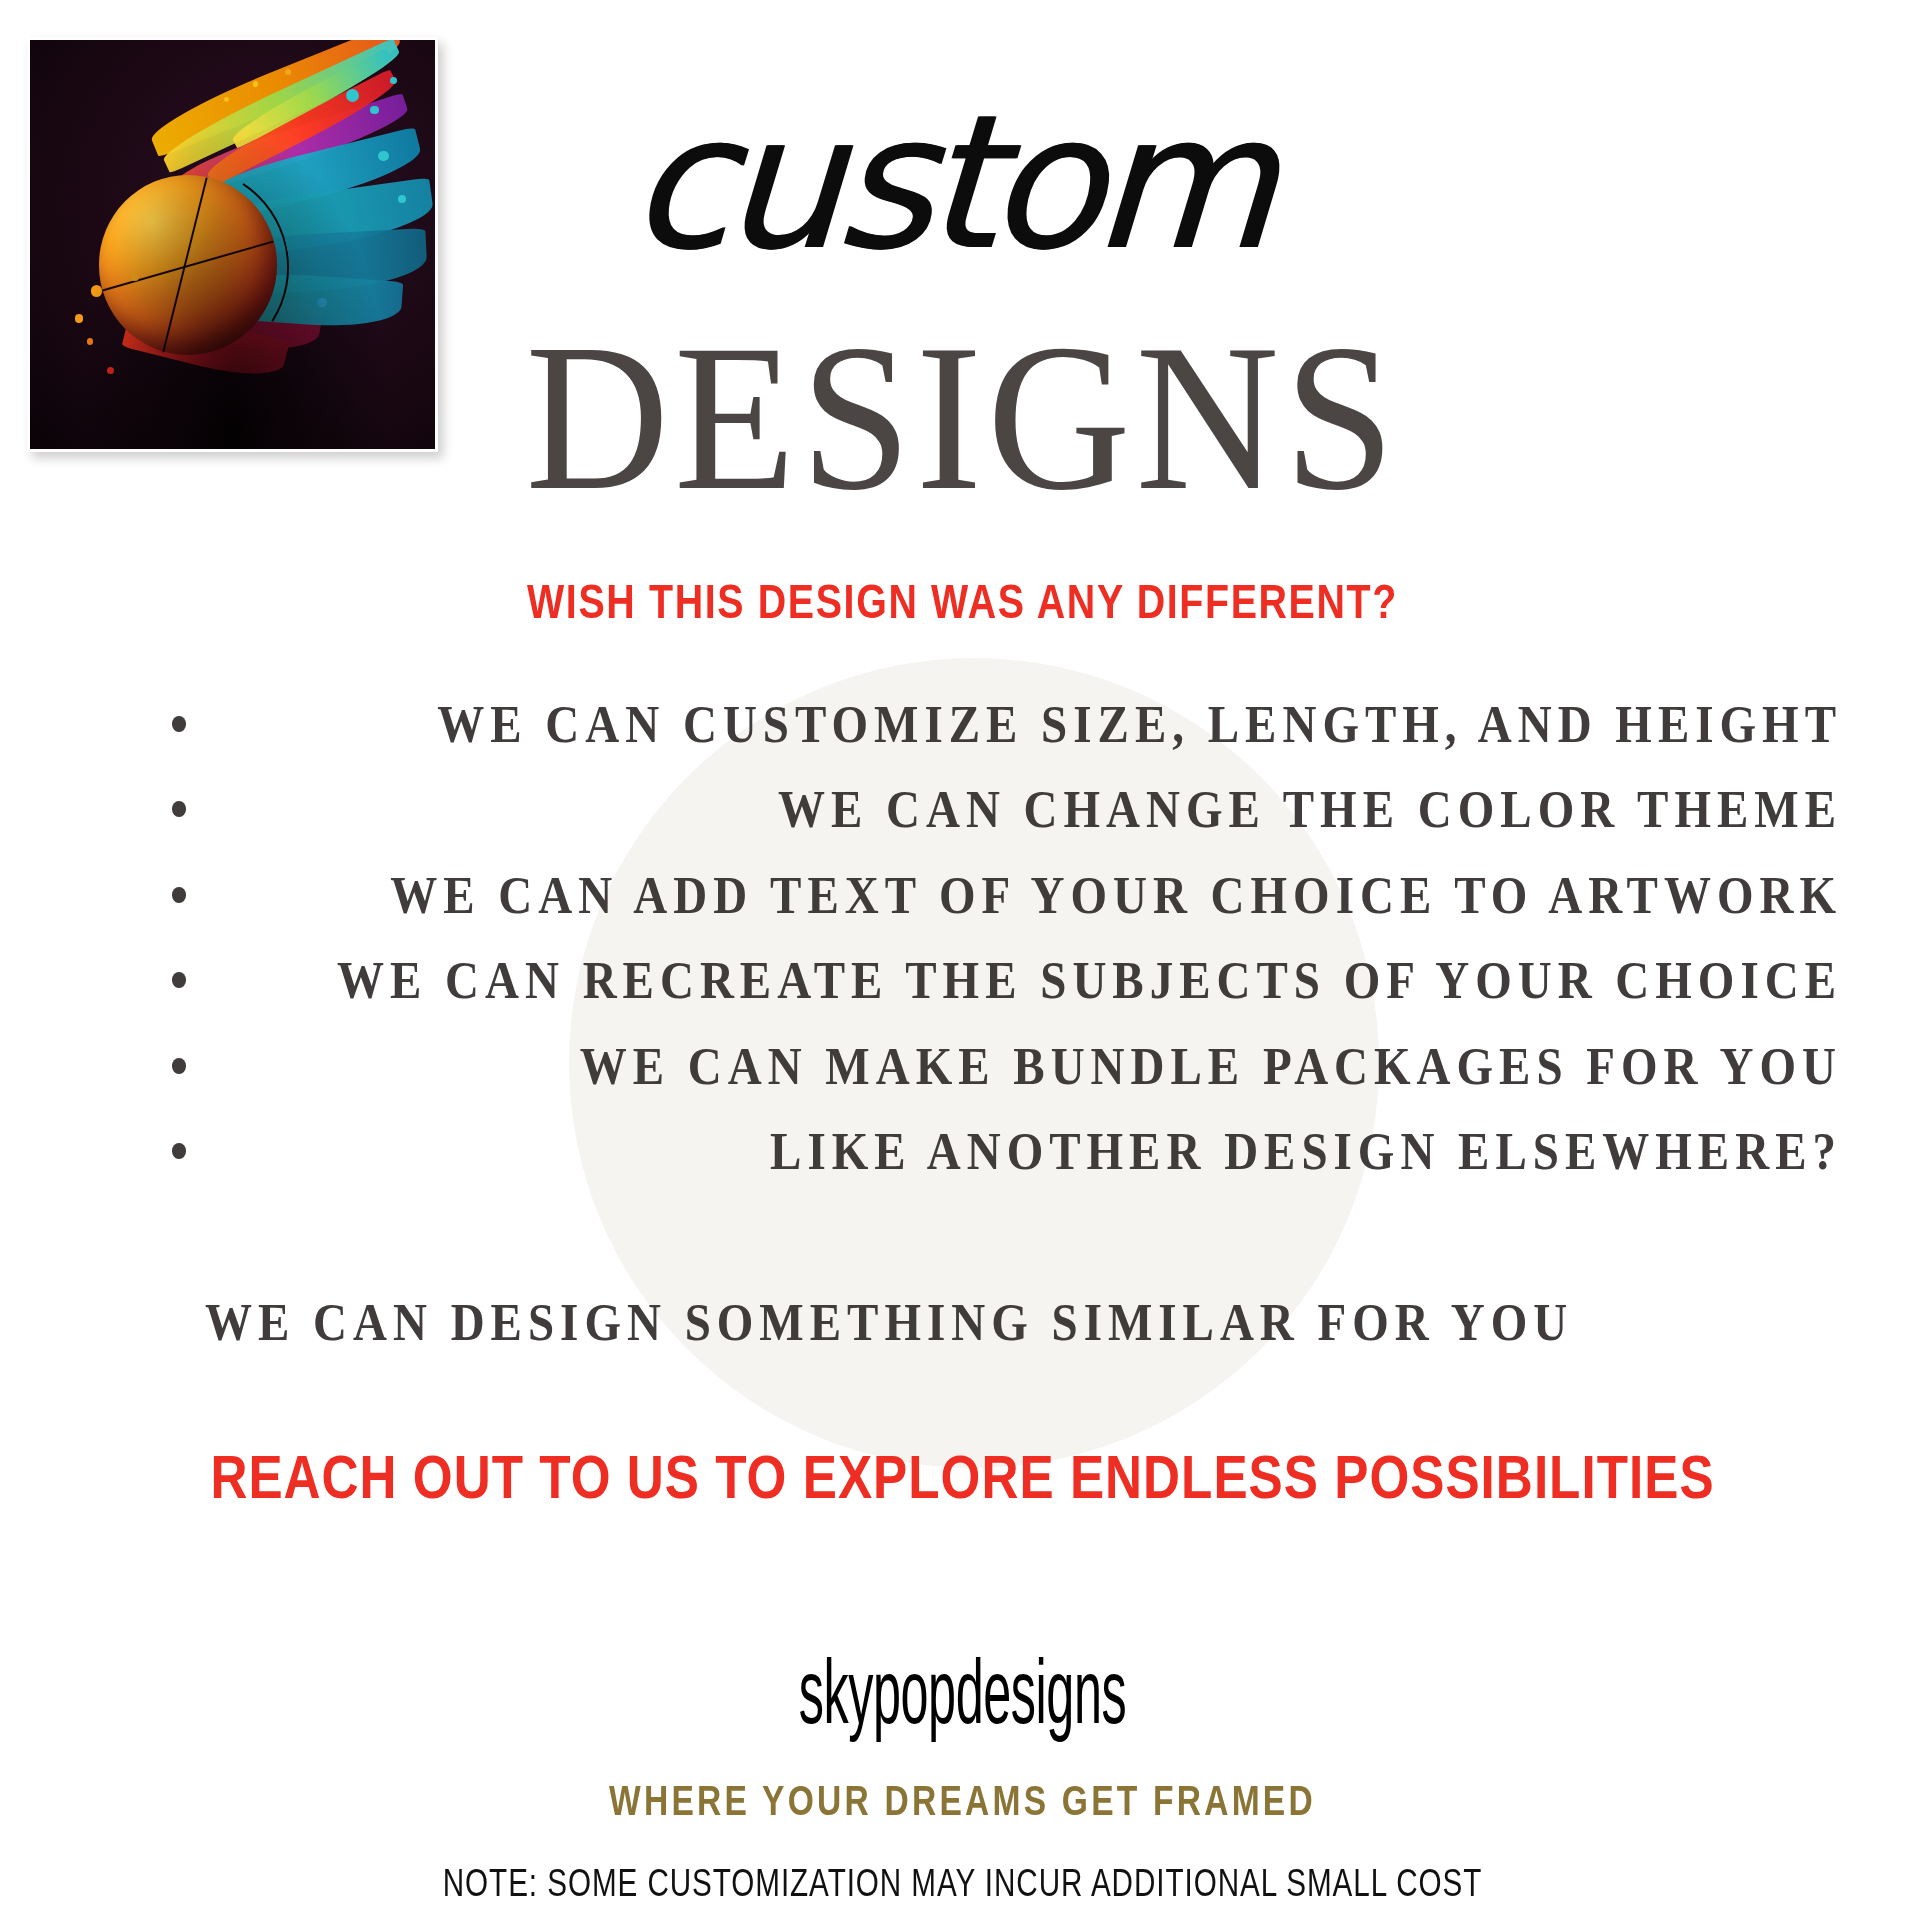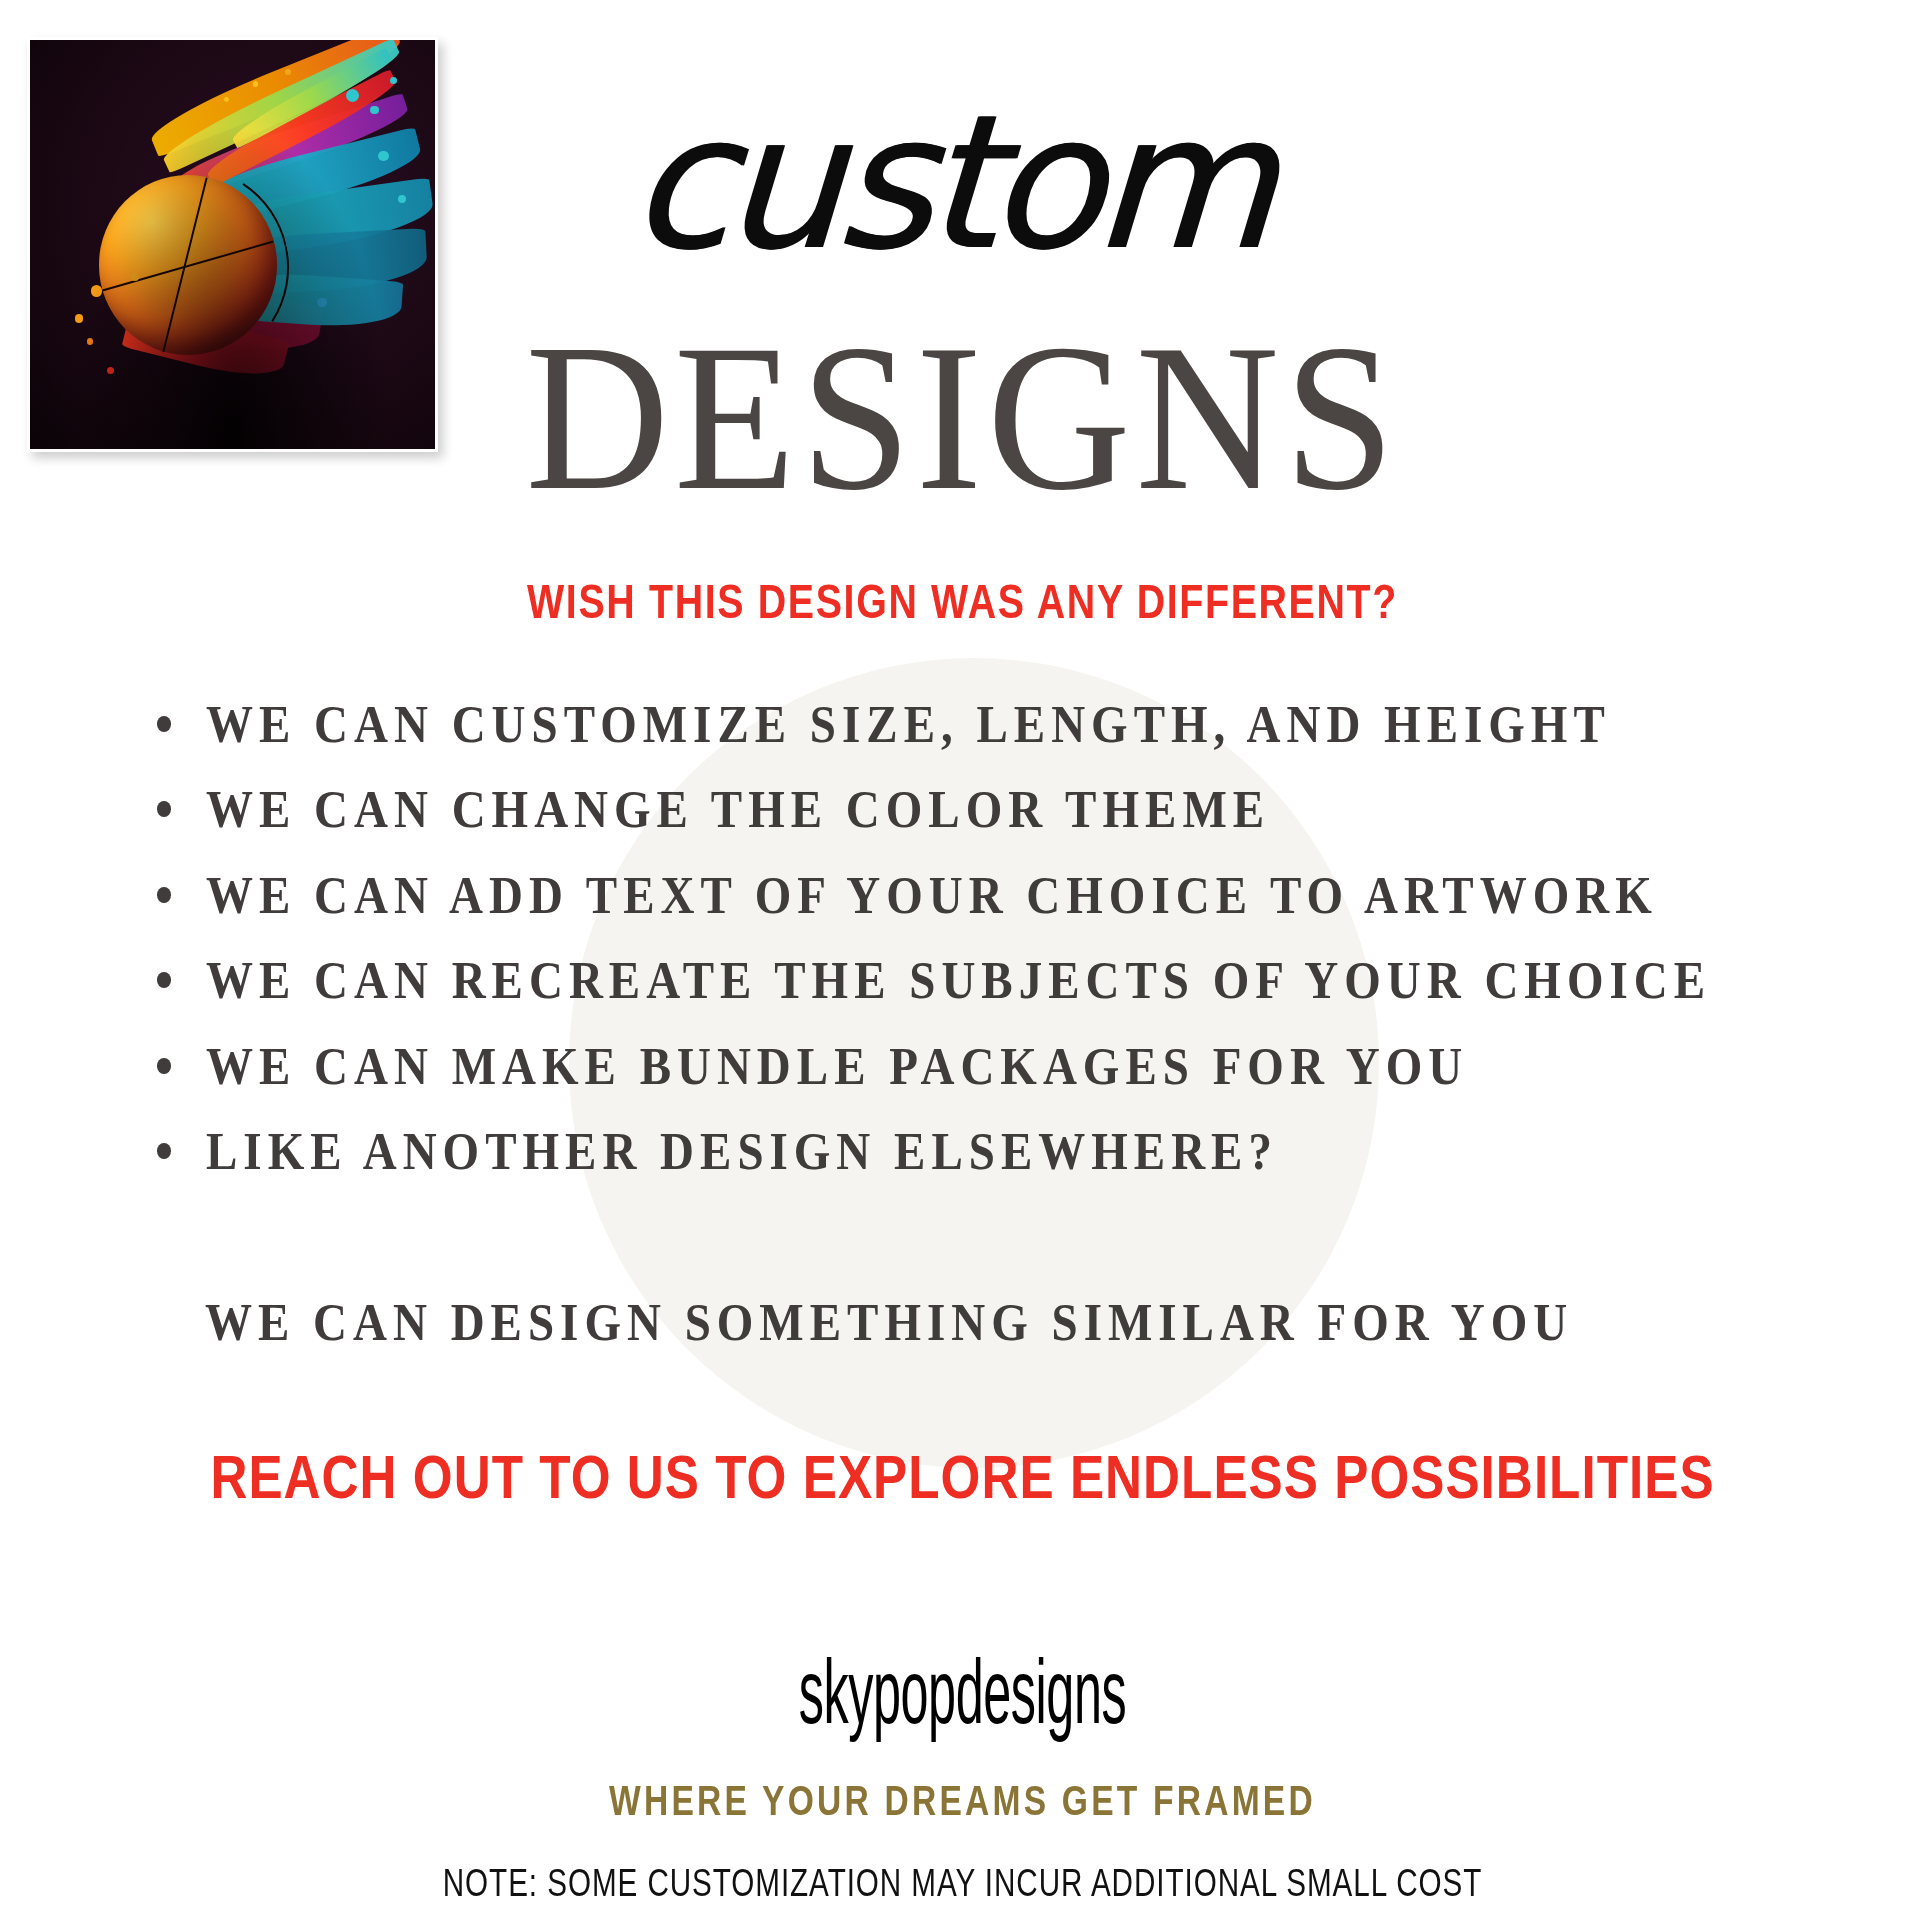--- a/index.html
+++ b/index.html
@@ -140,26 +140,27 @@
     font-size: 48px;
     font-weight: 700;
     color: #ee2d23;
     letter-spacing: 2px;
     transform: scaleX(0.82);
   }
 
   
   #feature-list {
     position: absolute;
-    left: 143px;
+    left: 158px;
     top: 696px;
     width: 1684px;
     list-style: none;
     margin: 0;
     padding: 0;
+    text-align: right;
   }
   #feature-list li {
     position: relative;
     padding-left: 63px;
     margin-bottom: 29px;
     font-family: "Liberation Serif", "DejaVu Serif", serif;
     font-size: 47px;
     font-weight: 700;
     color: #403c3b;
     letter-spacing: 6px;

